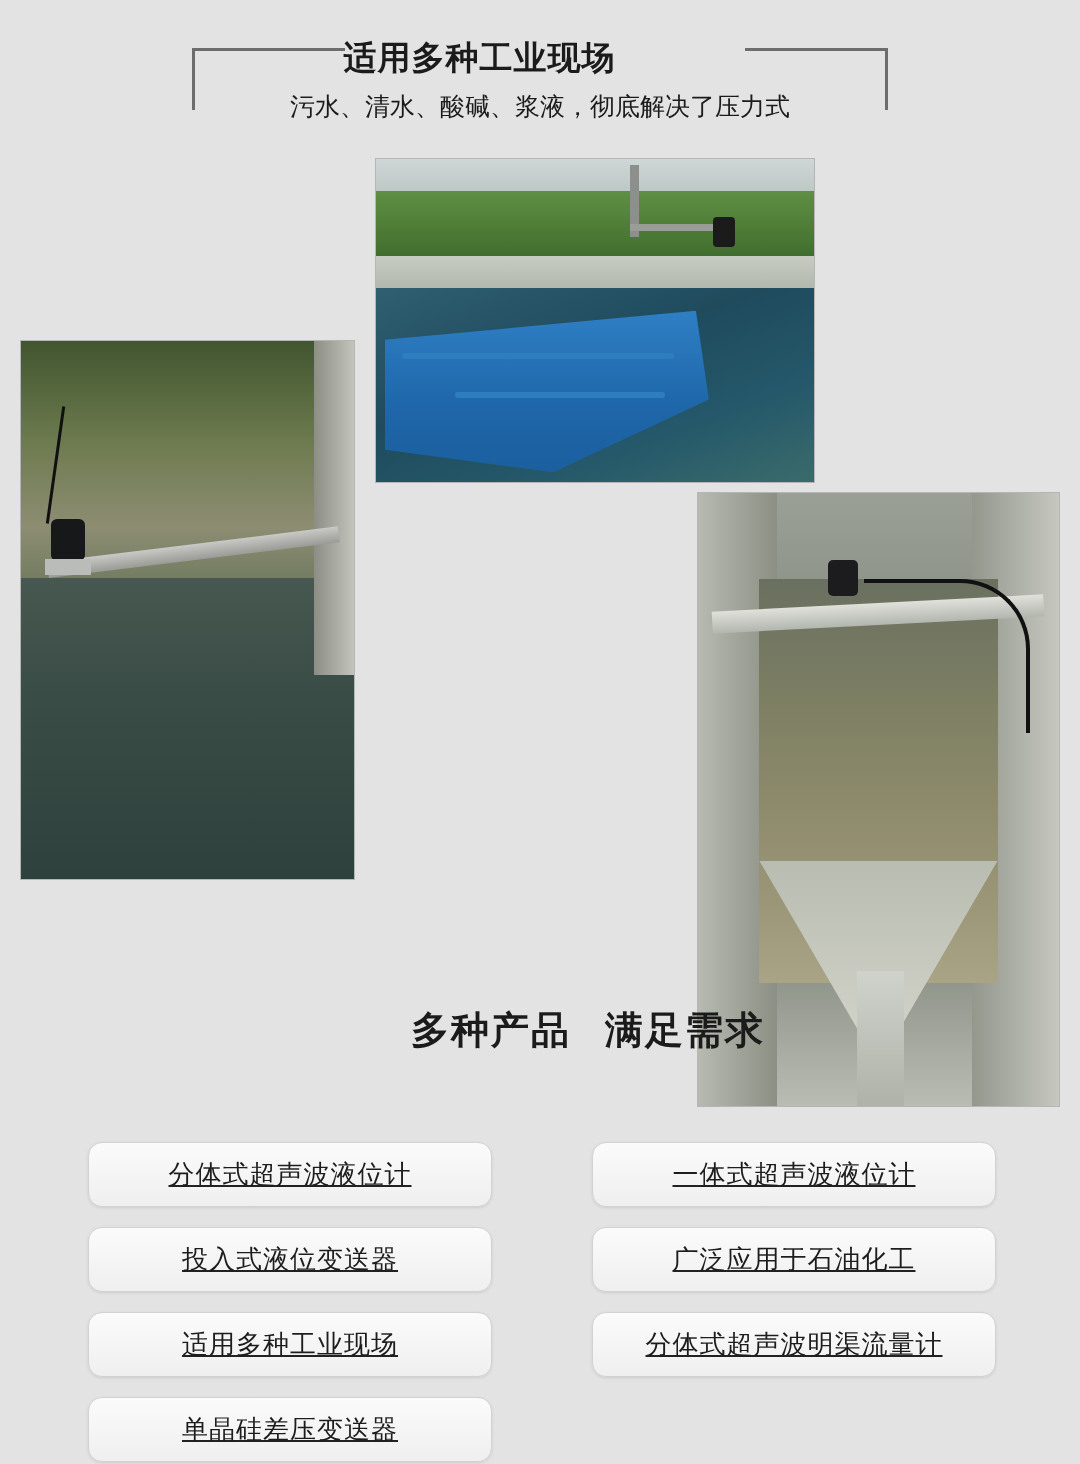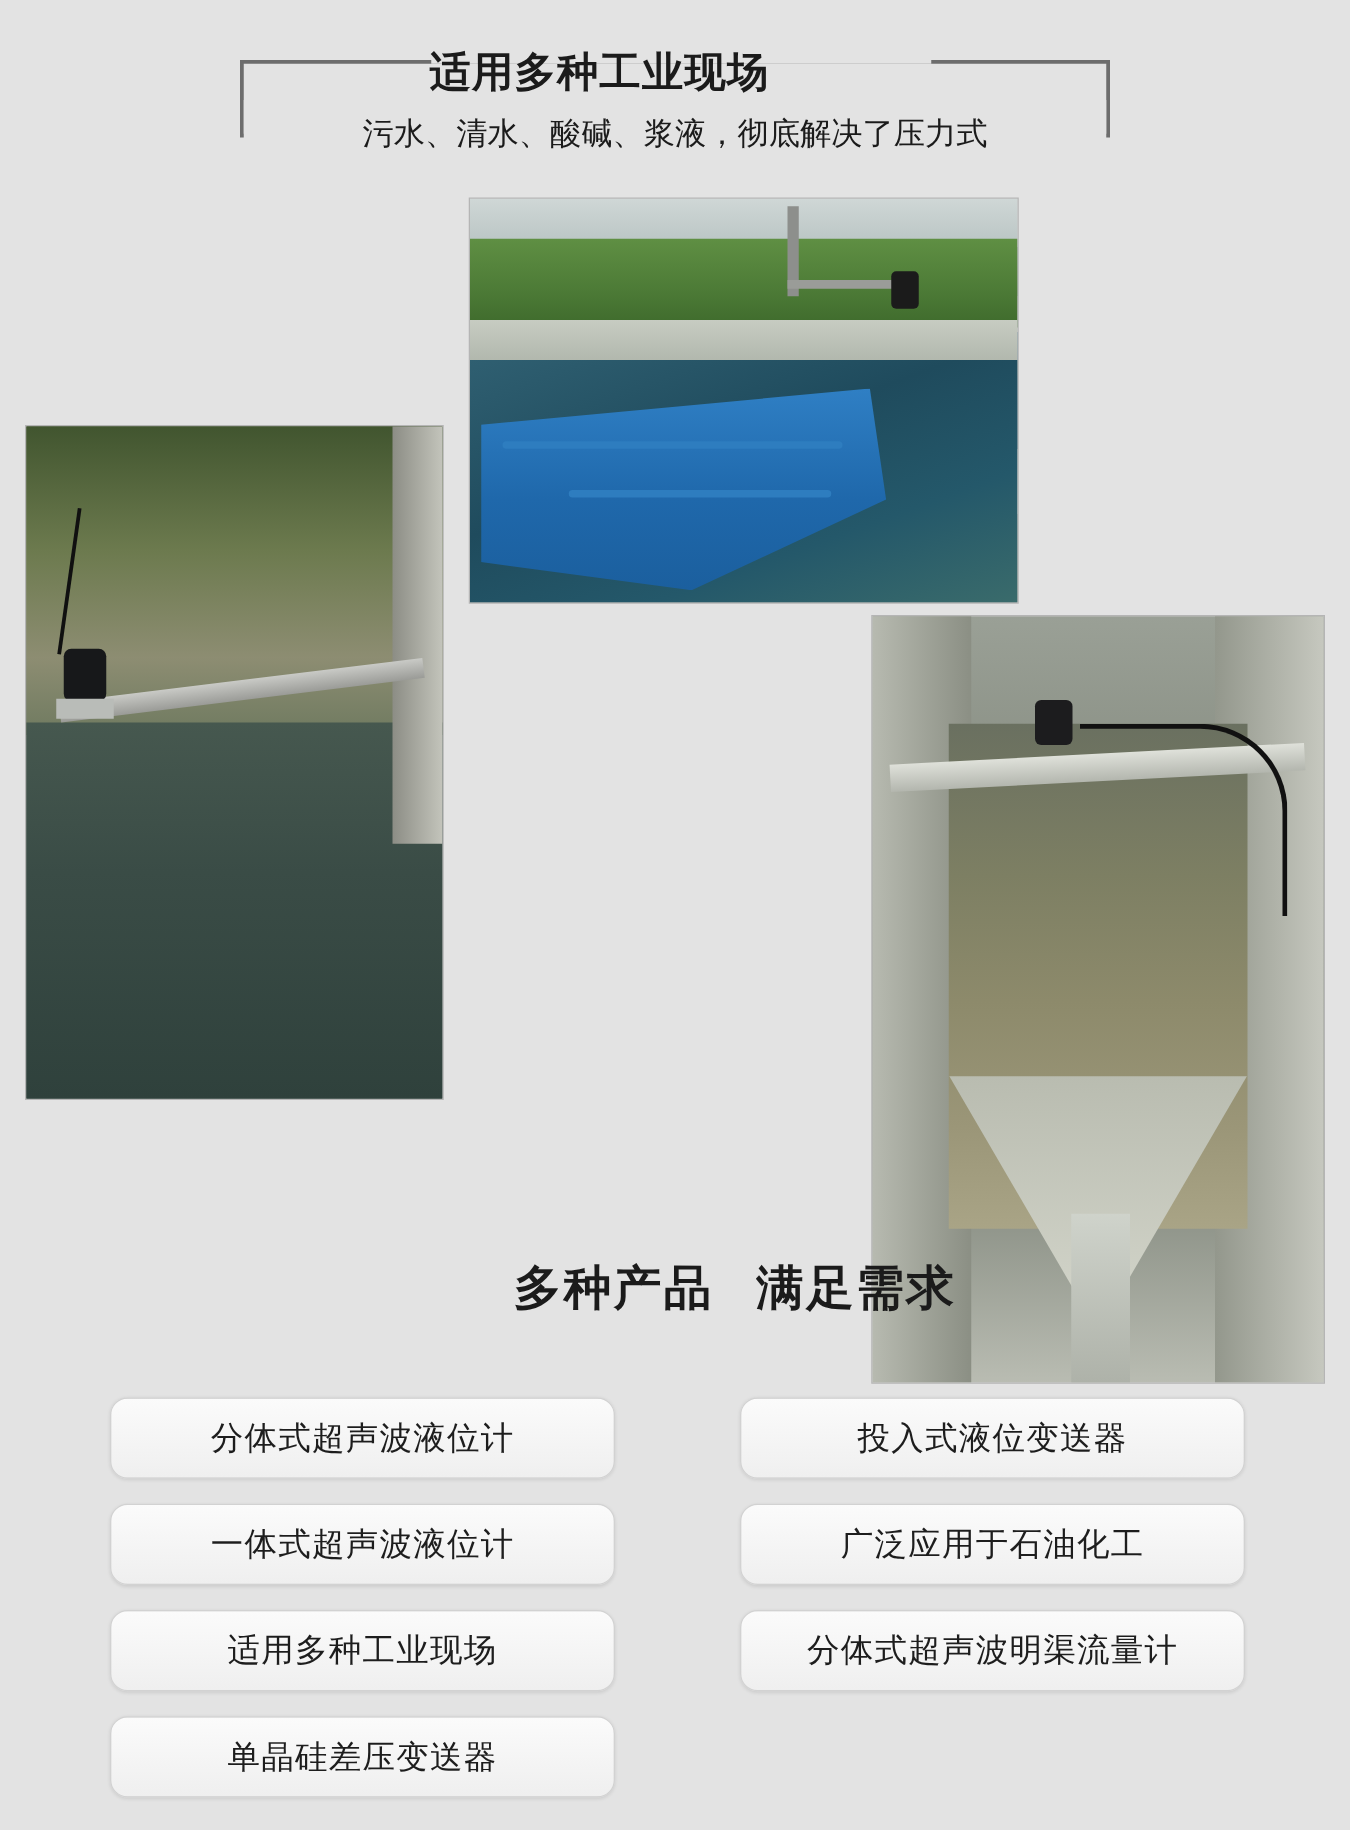--- a/index.html
+++ b/index.html
@@ -329,26 +329,27 @@
   }
   .section2-title .gap {
     display: inline-block;
     width: 34px;
   }
 
   
   .pill-grid {
     position: absolute;
     left: 88px;
-    top: 1118px;
+    top: 1142px;
     width: 908px;
     display: grid;
     grid-template-columns: 404px 404px;
     column-gap: 100px;
     row-gap: 20px;
+    text-decoration: underline;
   }
   .pill {
     height: 63px;
     border-radius: 14px;
     background: linear-gradient(to bottom, #fbfbfb, #efefef);
     border: 1px solid #d2d2d2;
     box-shadow: 0 1px 3px rgba(0,0,0,0.10);
     display: flex;
     align-items: center;
     justify-content: center;
@@ -403,19 +404,19 @@
     <div class="trough-outflow"></div>
   </div>
 </div>
 
 <div class="section2-title">
   <span>多种产品</span><span class="gap"></span><span>满足需求</span>
 </div>
 
 <div class="pill-grid">
   <div class="pill">分体式超声波液位计</div>
+  <div class="pill">一体式超声波液位计</div>
   <div class="pill">投入式液位变送器</div>
-  <div class="pill">一体式超声波液位计</div>
   <div class="pill">广泛应用于石油化工</div>
   <div class="pill">适用多种工业现场</div>
   <div class="pill">分体式超声波明渠流量计</div>
   <div class="pill">单晶硅差压变送器</div>
 </div>
 
 </body></html>

